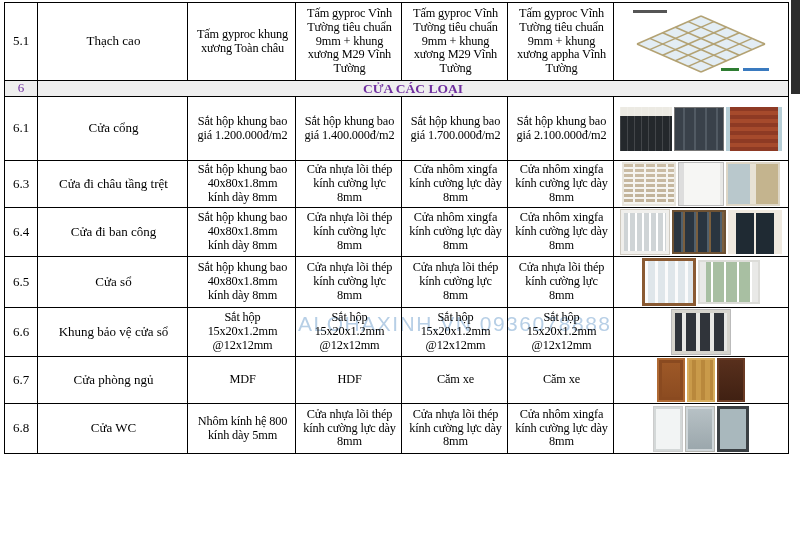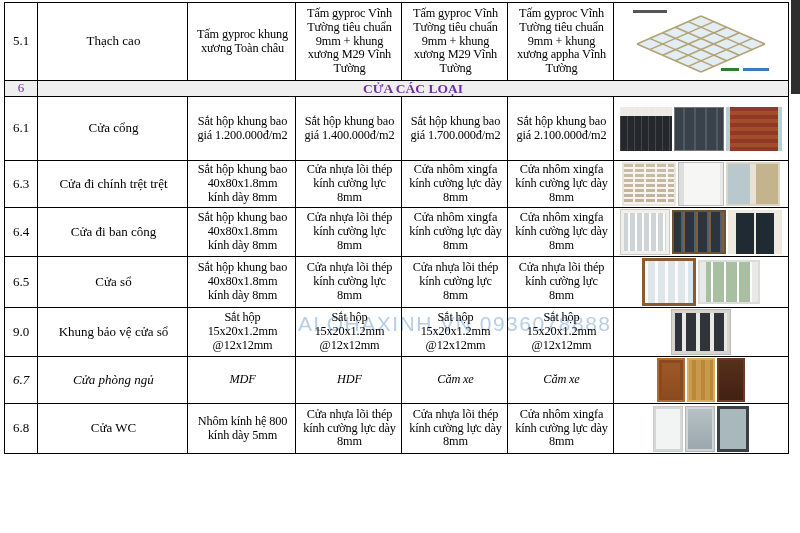--- a/index.html
+++ b/index.html
@@ -153,21 +153,21 @@
         <td class="opt">Sắt hộp khung bao
 giá 1.400.000đ/m2</td>
         <td class="opt">Sắt hộp khung bao
 giá 1.700.000đ/m2</td>
         <td class="opt">Sắt hộp khung bao
 giá 2.100.000đ/m2</td>
         <td class="imgs"><div class="ph gate-dark"></div><div class="ph gate-slate"></div><div class="ph gate-red"></div></td>
       </tr>
       <tr style="height: 47px;">
         <td class="stt">6.3</td>
-        <td class="name">Cửa đi chính trệt trệt</td>
+        <td class="name">Cửa đi châu tầng trệt</td>
         <td class="opt">Sắt hộp khung bao
 40x80x1.8mm
 kính dày 8mm</td>
         <td class="opt ctr">Cửa nhựa lõi thép
 kính cường lực
 8mm</td>
         <td class="opt ctr">Cửa nhôm xingfa
 kính cường lực dày
 8mm</td>
         <td class="opt">Cửa nhôm xingfa
@@ -203,37 +203,37 @@
 8mm</td>
         <td class="opt">Cửa nhựa lõi thép
 kính cường lực
 8mm</td>
         <td class="opt">Cửa nhựa lõi thép
 kính cường lực
 8mm</td>
         <td class="imgs"><div class="ph win-brownframe"></div><div class="ph win-open-white"></div></td>
       </tr>
       <tr style="height: 47px;">
-        <td class="stt">9.0</td>
+        <td class="stt">6.6</td>
         <td class="name">Khung bảo vệ cửa sổ</td>
         <td class="opt">Sắt hộp
 15x20x1.2mm
 @12x12mm</td>
         <td class="opt">Sắt hộp
 15x20x1.2mm
 @12x12mm</td>
         <td class="opt">Sắt hộp
 15x20x1.2mm
 @12x12mm</td>
         <td class="opt">Sắt hộp
 15x20x1.2mm
 @12x12mm</td>
         <td class="imgs"><div class="ph guard-dark"></div></td>
       </tr>
-      <tr style="height: 46px; font-style: italic;">
+      <tr style="height: 46px;">
         <td class="stt">6.7</td>
         <td class="name">Cửa phòng ngủ</td>
         <td class="opt">MDF</td>
         <td class="opt">HDF</td>
         <td class="opt">Căm xe</td>
         <td class="opt">Căm xe</td>
         <td class="imgs"><div class="ph door-wood-m"></div><div class="ph door-wood-l"></div><div class="ph door-wood-d"></div></td>
       </tr>
       <tr style="height: 50px;">
         <td class="stt">6.8</td>

